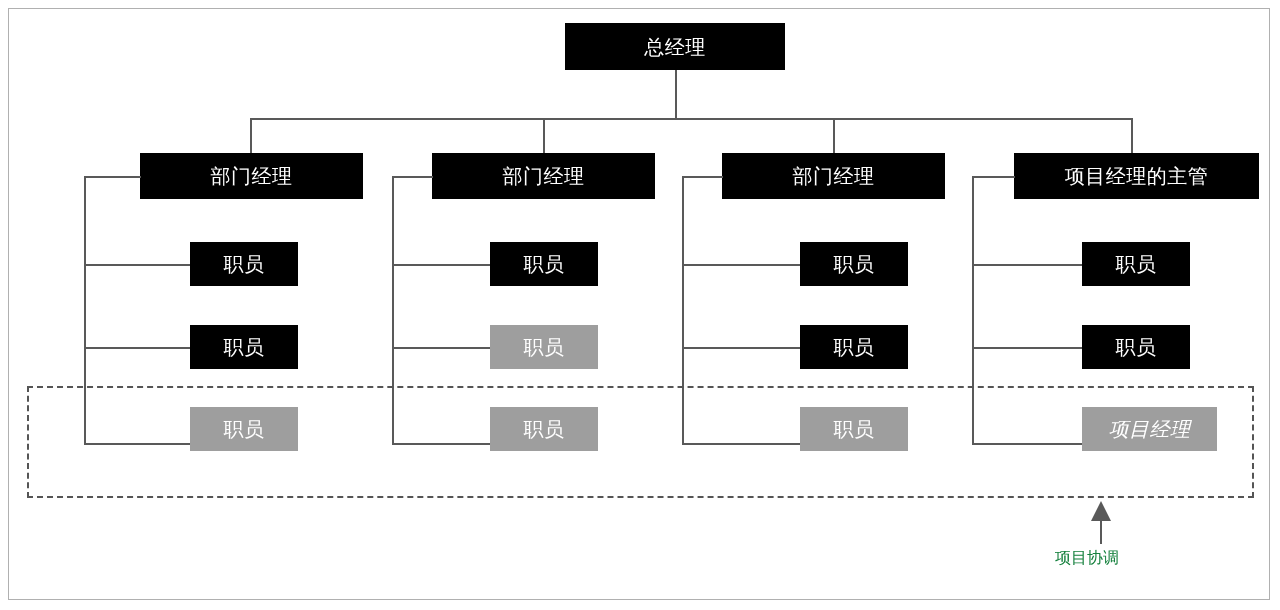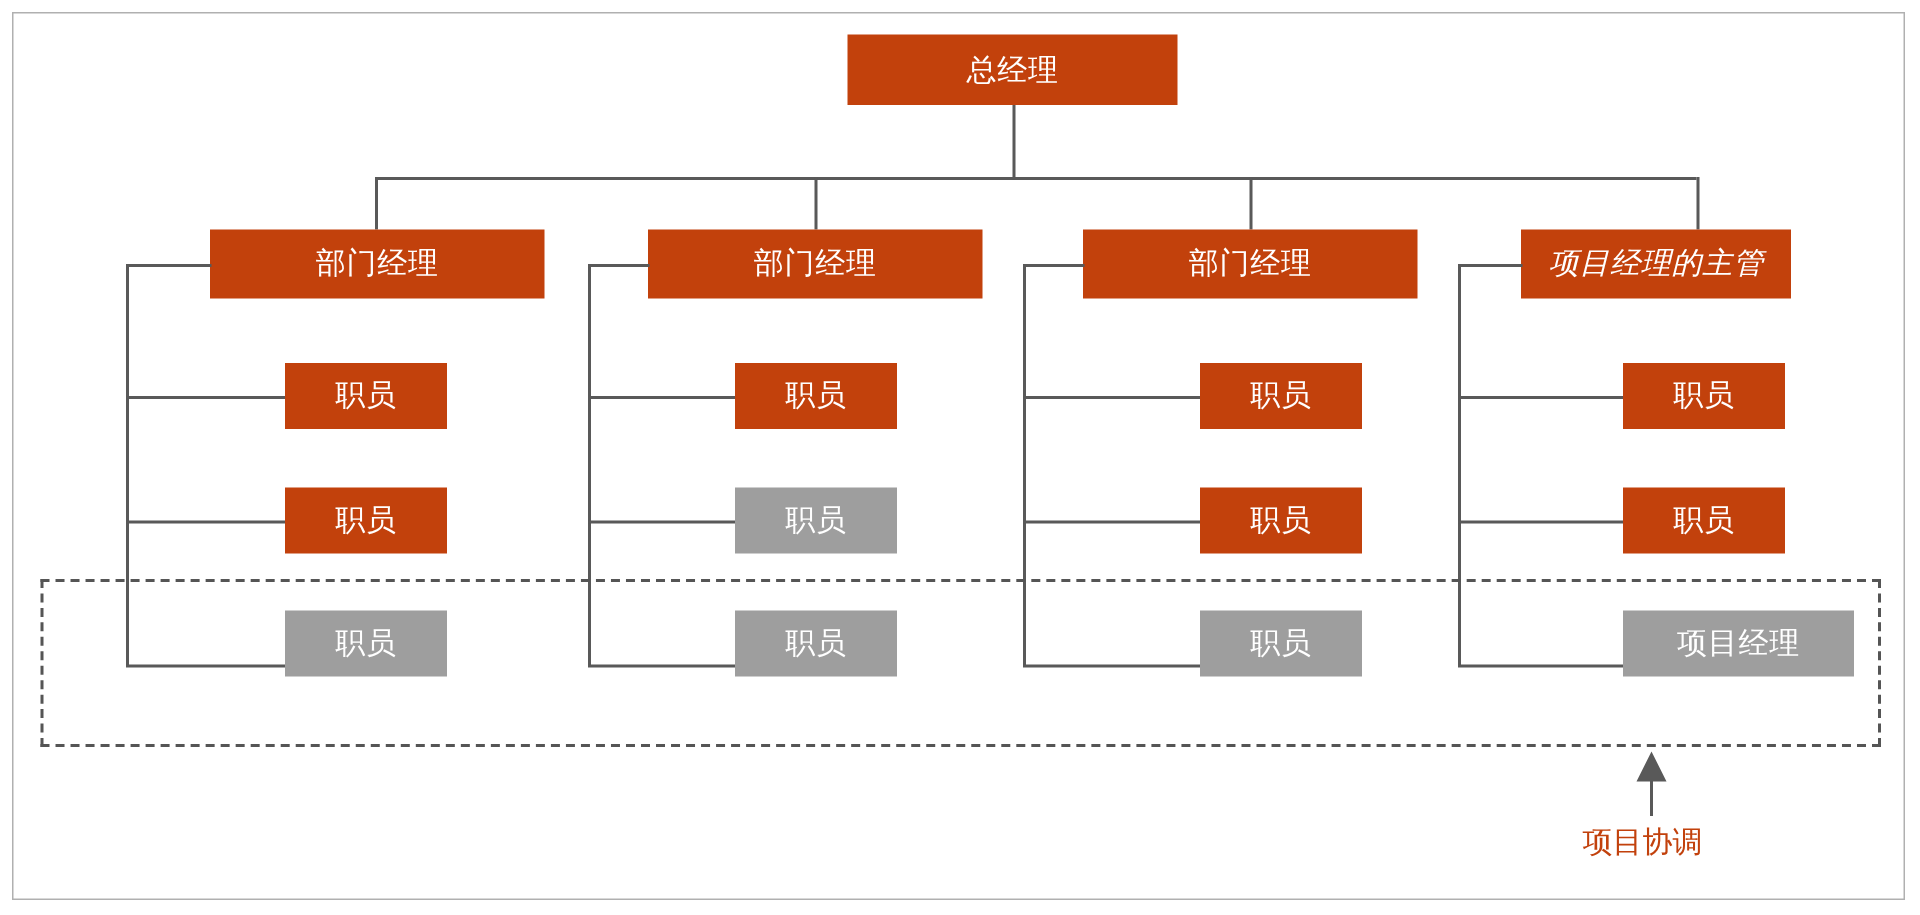--- a/index.html
+++ b/index.html
@@ -55,34 +55,34 @@
     box-sizing: border-box;
     display: flex;
     align-items: center;
     justify-content: center;
     color: #ffffff;
     font-size: 20px;
     letter-spacing: 0.5px;
     line-height: 1;
     white-space: nowrap;
   }
-  .node.blue { background: #c2410c; }
+  .node.blue { background: #000000; }
   .node.gray { background: #9e9e9e; }
 
   
   .caption {
     position: absolute;
     font-size: 19px;
     color: #2b2b38;
     white-space: nowrap;
   }
   .arrow-label {
     position: absolute;
-    font-size: 20px;
-    color: #c2410c;
+    font-size: 16px;
+    color: #15803d;
     white-space: nowrap;
   }
   .arrow-svg {
     position: absolute;
   }
 </style>
 </head>
 <body>
 
 <div id="canvas">
@@ -149,35 +149,35 @@
   <div class="node blue" style="left:800px; top:242px; width:108px; height:44px;">
     <span>职员</span>
   </div>
   <div class="node blue" style="left:800px; top:325px; width:108px; height:44px;">
     <span>职员</span>
   </div>
   <div class="node gray" style="left:800px; top:407px; width:108px; height:44px;">
     <span>职员</span>
   </div>
 
-  <div class="node blue" style="left:1014px; top:153px; width:180px; height:46px;font-style:italic;">
+  <div class="node blue" style="left:1014px; top:153px; width:245px; height:46px;">
     <span>项目经理的主管</span>
   </div>
   <div class="vline" style="left:972px; top:176px; height:268px;"></div>
   <div class="hline" style="left:972px; top:176px; width:43px;"></div>
   <div class="hline" style="left:972px; top:264px; width:110px;"></div>
   <div class="hline" style="left:972px; top:347px; width:110px;"></div>
   <div class="hline" style="left:972px; top:443px; width:110px;"></div>
   <div class="node blue" style="left:1082px; top:242px; width:108px; height:44px;">
     <span>职员</span>
   </div>
   <div class="node blue" style="left:1082px; top:325px; width:108px; height:44px;">
     <span>职员</span>
   </div>
-  <div class="node gray" style="left:1082px; top:407px; width:154px; height:44px;">
+  <div class="node gray" style="left:1082px; top:407px; width:135px; height:44px;font-style:italic;">
     <span>项目经理</span>
   </div>
 
   <div class="dashed-region"></div>
 
 
   <svg class="arrow-svg" style="left:1088px; top:500px;" width="26" height="44" viewBox="0 0 26 44">
     <line x1="13" y1="44" x2="13" y2="18" stroke="#595959" stroke-width="2"></line>
     <polygon points="13,1 23,21 3,21" fill="#595959"></polygon>
   </svg>

